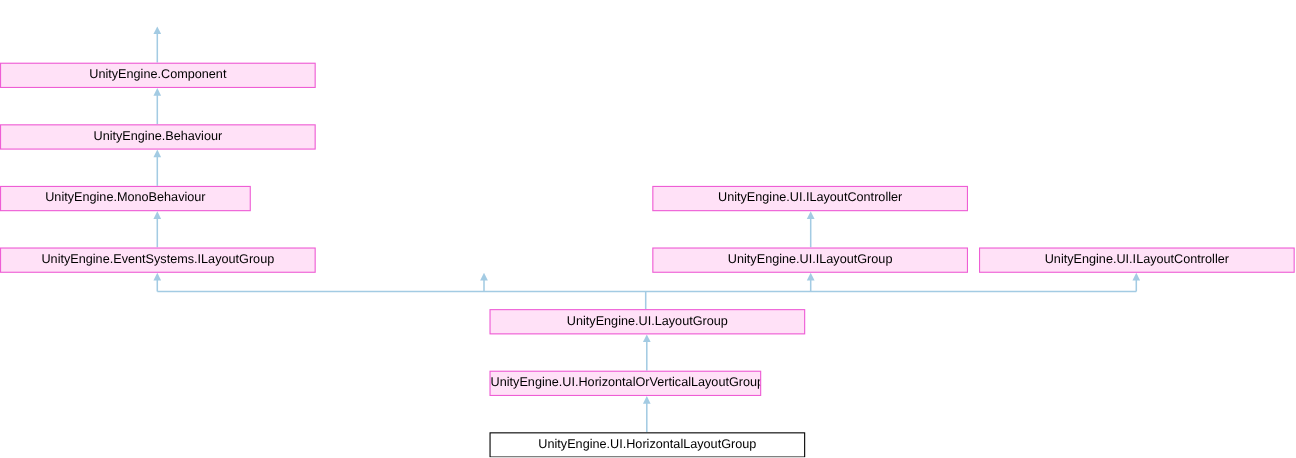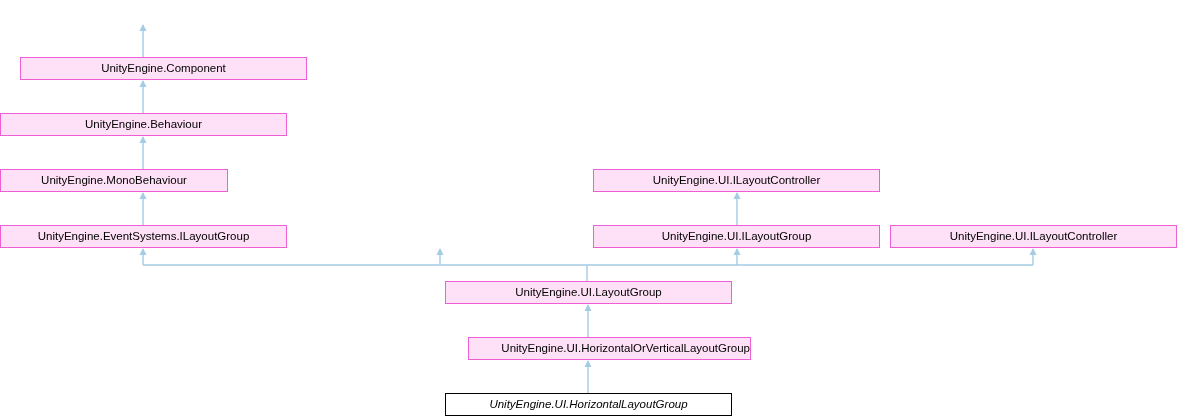--- a/index.html
+++ b/index.html
@@ -43,33 +43,32 @@
     line-height: 21px;
     text-align: center;
     white-space: nowrap;
     overflow: hidden;
     cursor: pointer;
   }
   .node.target {
     border-color: var(--target-border, #000000);
     background: var(--target-fill, #ffffff);
     cursor: default;
-    font-style: italic;
   }
   .n0  { left: 0px;   top: 1px;   width: 287px; }
-  .n1  { left: 0px;   top: 57px;  width: 287px; margin-left: 20px; }
+  .n1  { left: 0px;   top: 57px;  width: 287px; }
   .n2  { left: 0px;   top: 113px; width: 287px; }
   .n3  { left: 0px;   top: 169px; width: 228px; }
   .n4  { left: 593px; top: 169px; width: 287px; }
   .n5  { left: 0px;   top: 225px; width: 287px; }
   .n6  { left: 297px; top: 225px; width: 286px; }
   .n7  { left: 593px; top: 225px; width: 287px; text-align: center; }
   .n8  { left: 890px; top: 225px; width: 287px; }
   .n9  { left: 445px; top: 281px; width: 287px; }
-  .n10 { left: 468px; top: 337px; width: 283px; text-align: right; }
+  .n10 { left: 445px; top: 337px; width: 247px; }
   .n11 { left: 445px; top: 393px; width: 287px; }
 </style>
 </head>
 <body>
 
 <div class="canvas">
 
   <svg class="edges-svg" viewBox="0 0 1178 416" xmlns="http://www.w3.org/2000/svg">
 
     <g>

